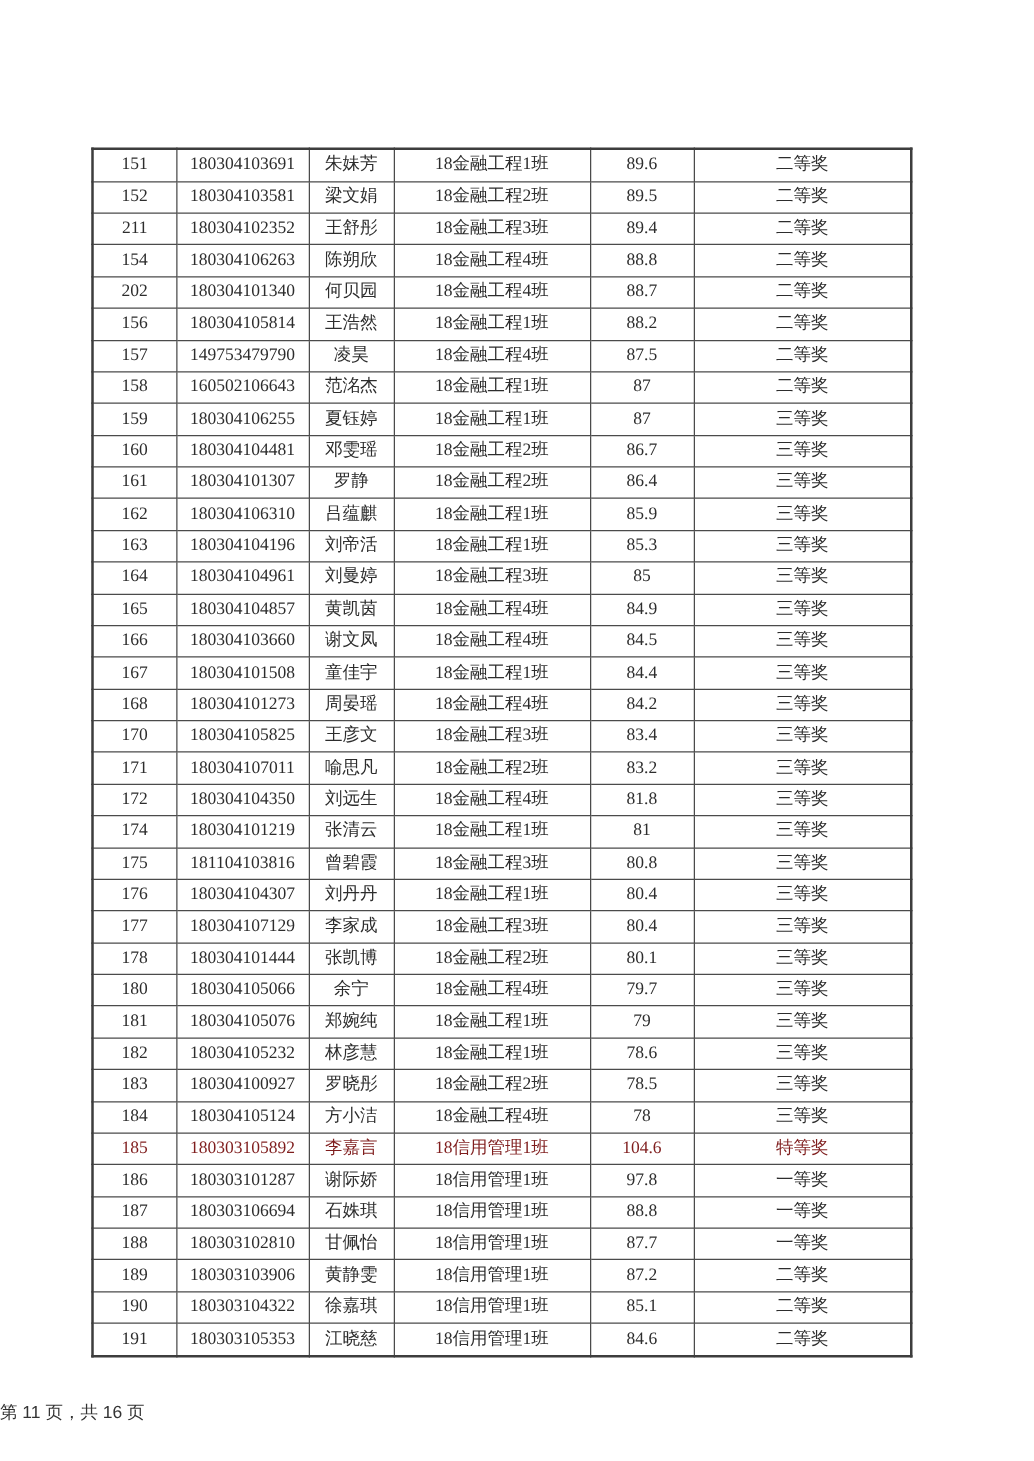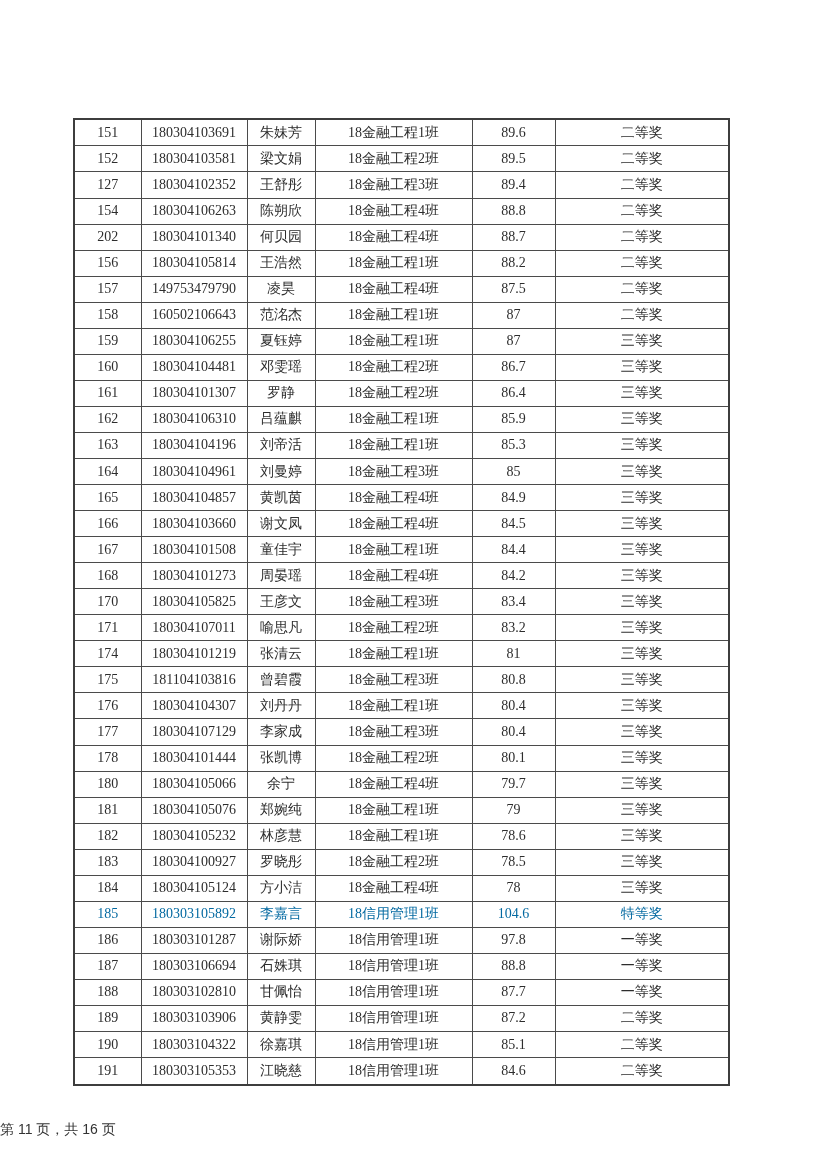--- a/index.html
+++ b/index.html
@@ -31,21 +31,21 @@
     text-align: center;
     vertical-align: middle;
     font-size: 14px;
     color: #2d2d2d;
     padding: 0;
     white-space: nowrap;
     overflow: hidden;
     line-height: 1;
   }
   table.awards tr.hl td {
-    color: #0369a1;
+    color: #7f1d1d;
     text-align: center;
   }
   .footer {
     position: absolute;
     top: 1101px;
     left: 0;
     width: 827px;
     font-family: "Liberation Sans", "DejaVu Sans", sans-serif;
     font-size: 14px;
     color: #333333;
@@ -76,21 +76,21 @@
         </tr>
         <tr>
           <td>152</td>
           <td>180304103581</td>
           <td>梁文娟</td>
           <td>18金融工程2班</td>
           <td>89.5</td>
           <td>二等奖</td>
         </tr>
         <tr>
-          <td>127</td>
+          <td>211</td>
           <td>180304102352</td>
           <td>王舒彤</td>
           <td>18金融工程3班</td>
           <td>89.4</td>
           <td>二等奖</td>
         </tr>
         <tr>
           <td>154</td>
           <td>180304106263</td>
           <td>陈朔欣</td>
@@ -217,20 +217,28 @@
           <td>18金融工程3班</td>
           <td>83.4</td>
           <td>三等奖</td>
         </tr>
         <tr>
           <td>171</td>
           <td>180304107011</td>
           <td>喻思凡</td>
           <td>18金融工程2班</td>
           <td>83.2</td>
+          <td>三等奖</td>
+        </tr>
+        <tr>
+          <td>172</td>
+          <td>180304104350</td>
+          <td>刘远生</td>
+          <td>18金融工程4班</td>
+          <td>81.8</td>
           <td>三等奖</td>
         </tr>
         <tr>
           <td>174</td>
           <td>180304101219</td>
           <td>张清云</td>
           <td>18金融工程1班</td>
           <td>81</td>
           <td>三等奖</td>
         </tr>

